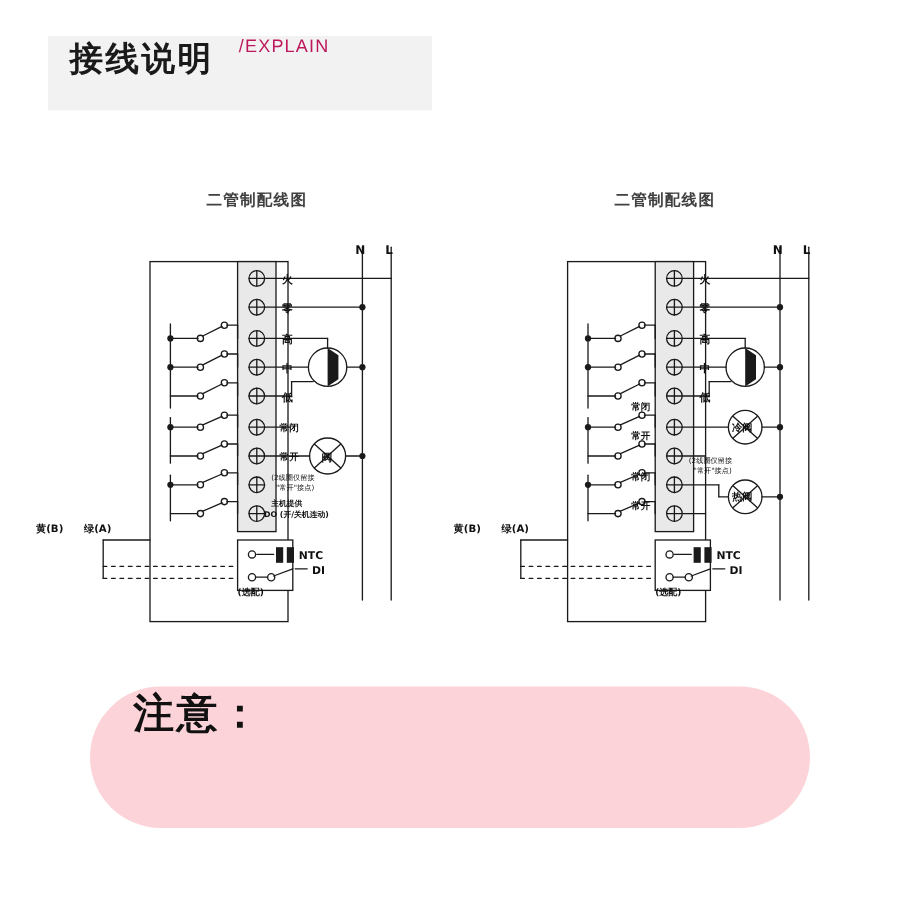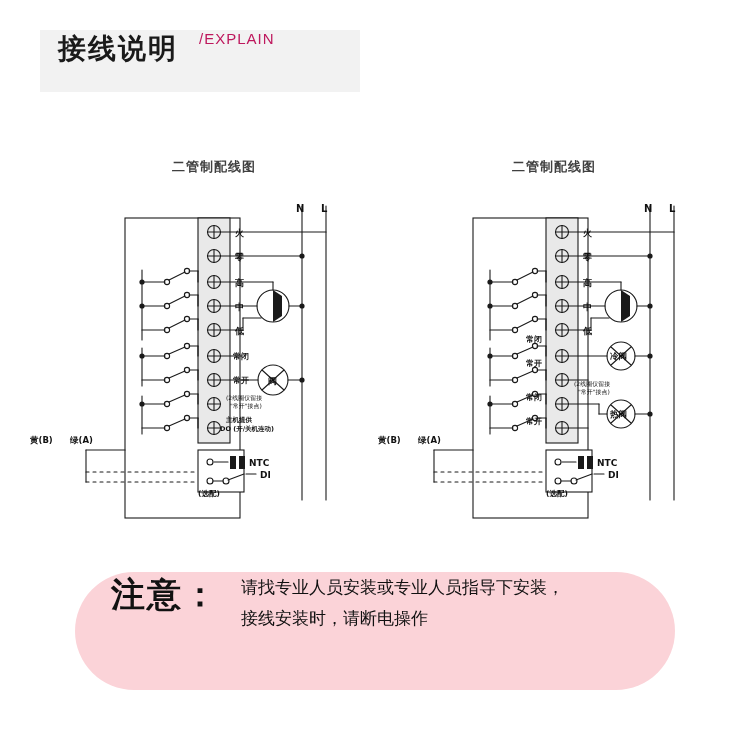--- a/index.html
+++ b/index.html
@@ -411,17 +411,13 @@
     <circle cx="112" cy="82" r="2.6"></circle>
         <circle cx="112" cy="106" r="2.6"></circle>
     <circle cx="112" cy="156" r="2.6"></circle>
         <circle cx="112" cy="204" r="2.6"></circle>
   </g>
 </svg>
 </div>
 
 <div class="notice">
   <div class="notice-label">注意：</div>
-  <div class="notice-body">
-    <div>请找专业人员安装或专业人员指导下安装，</div>
-    <div>接线安装时，请断电操作</div>
-  </div>
 </div>
 
 </body></html>

